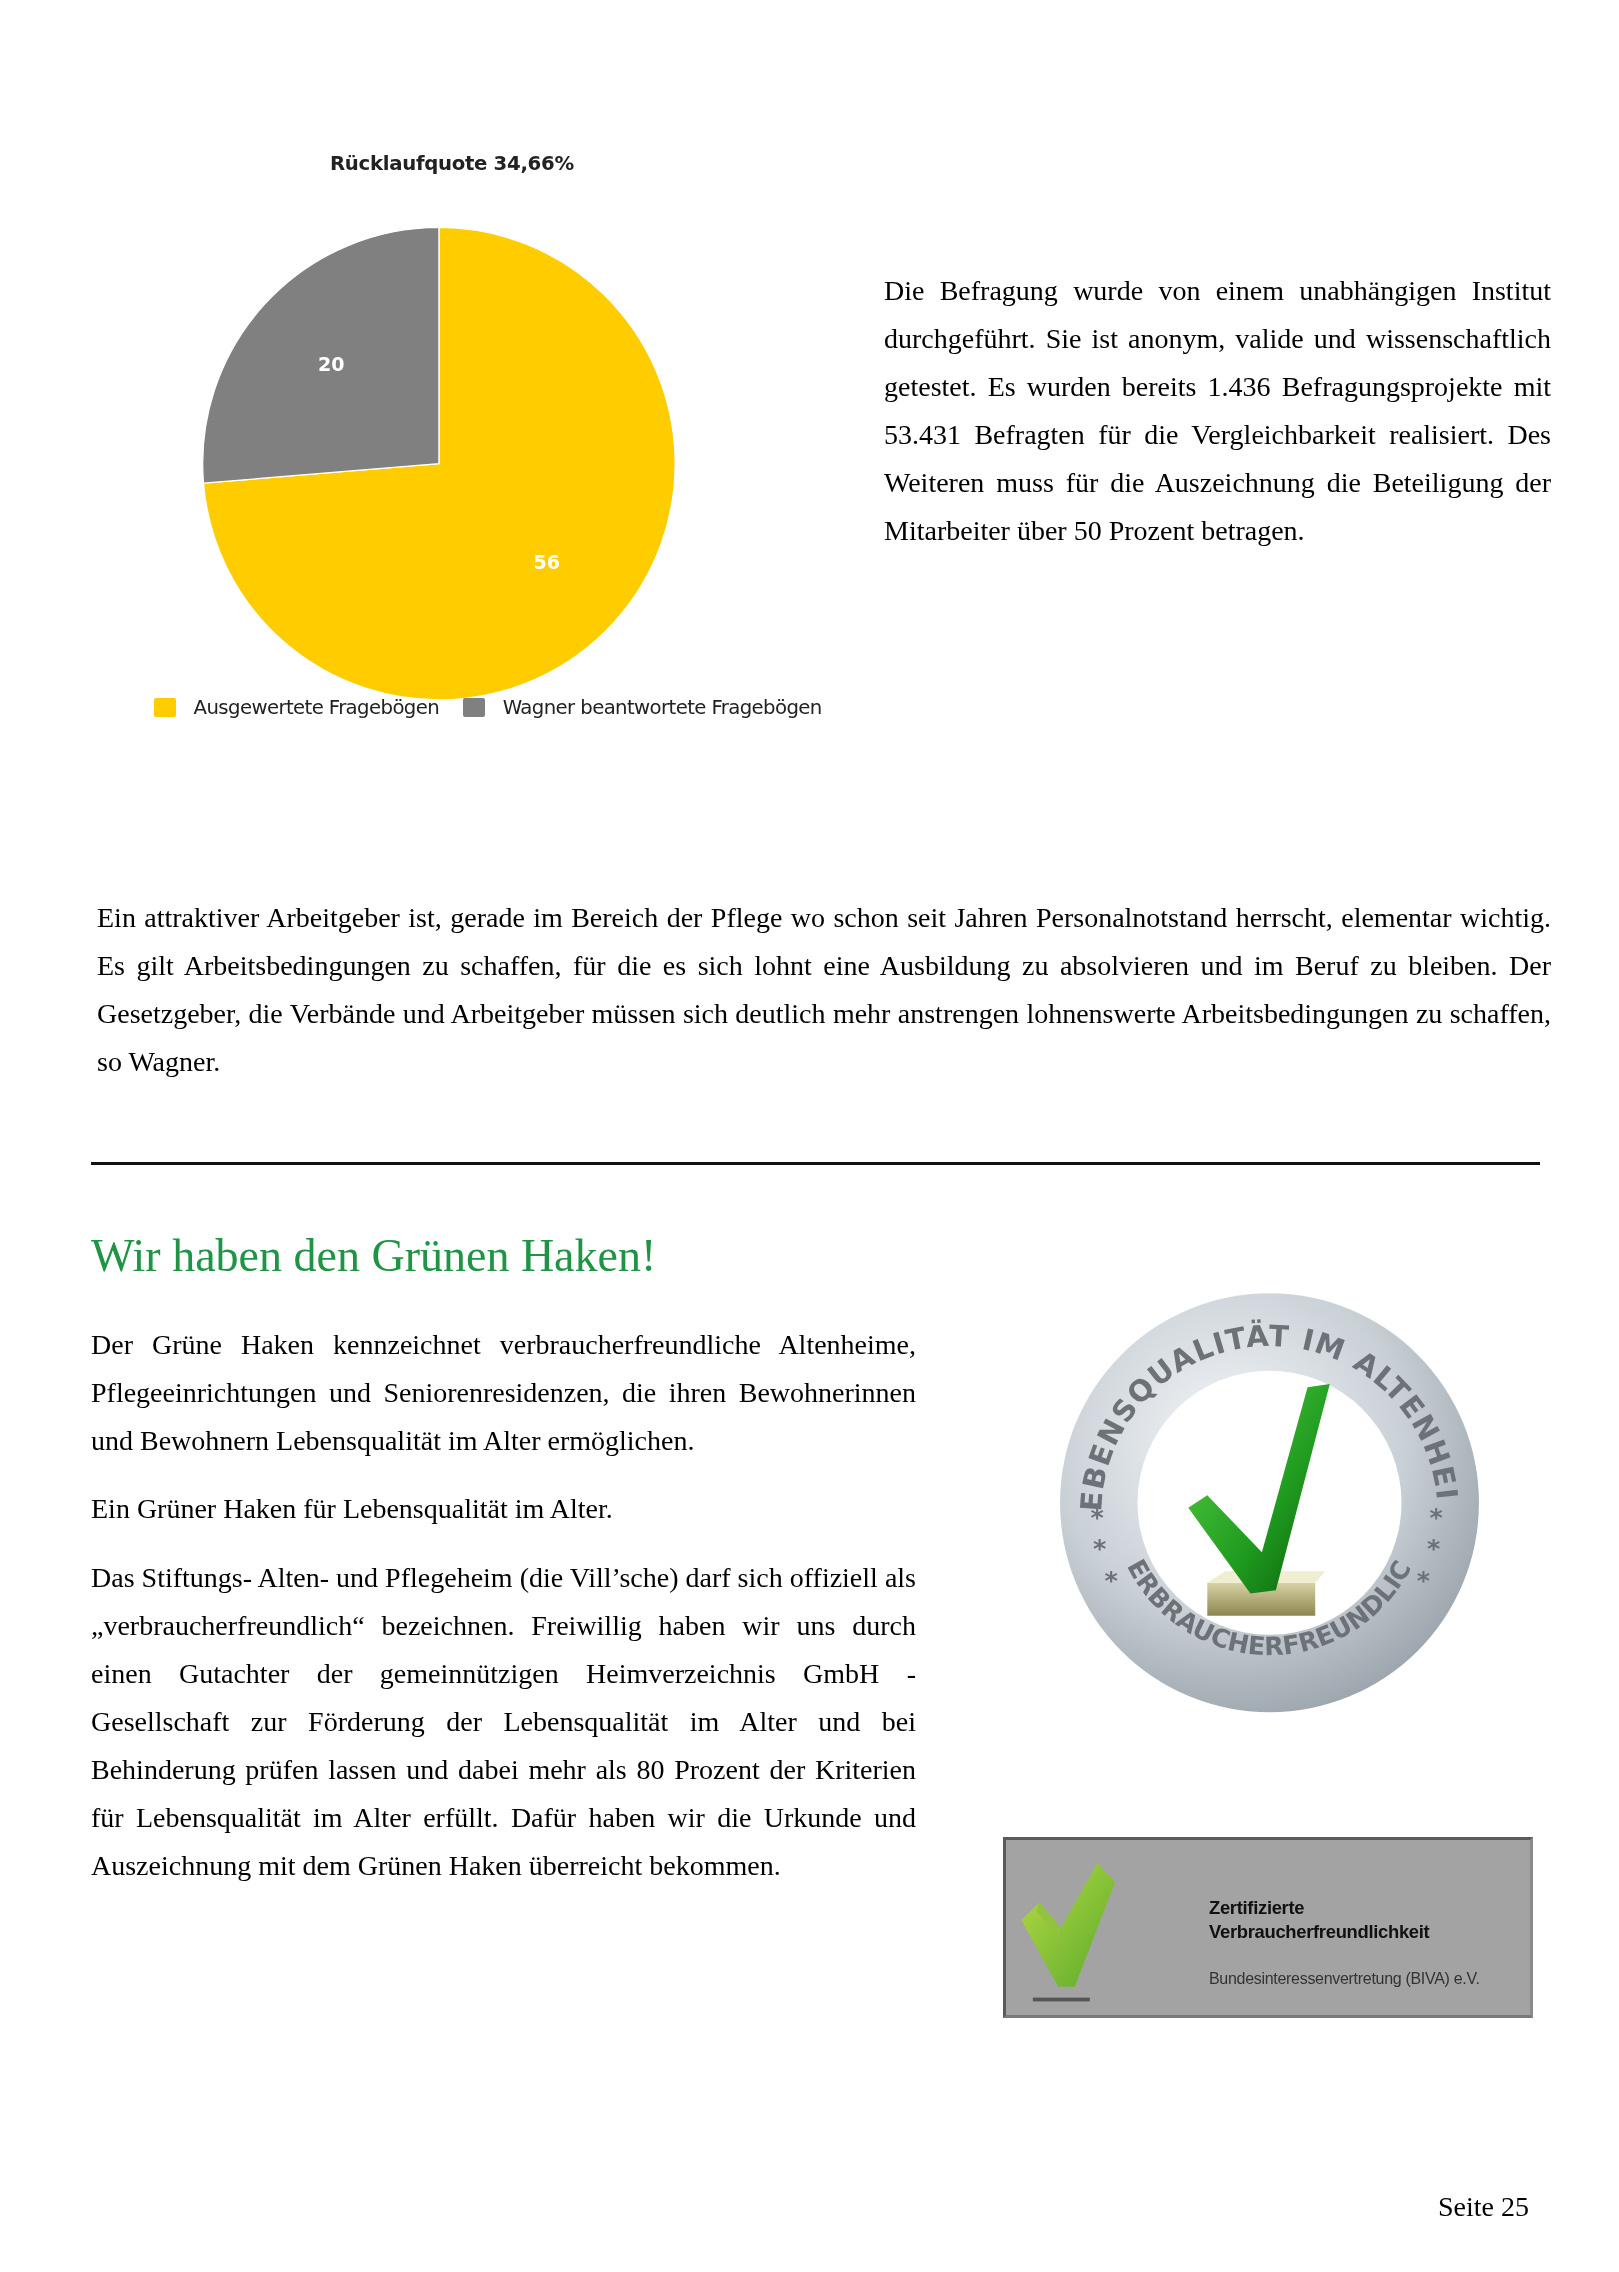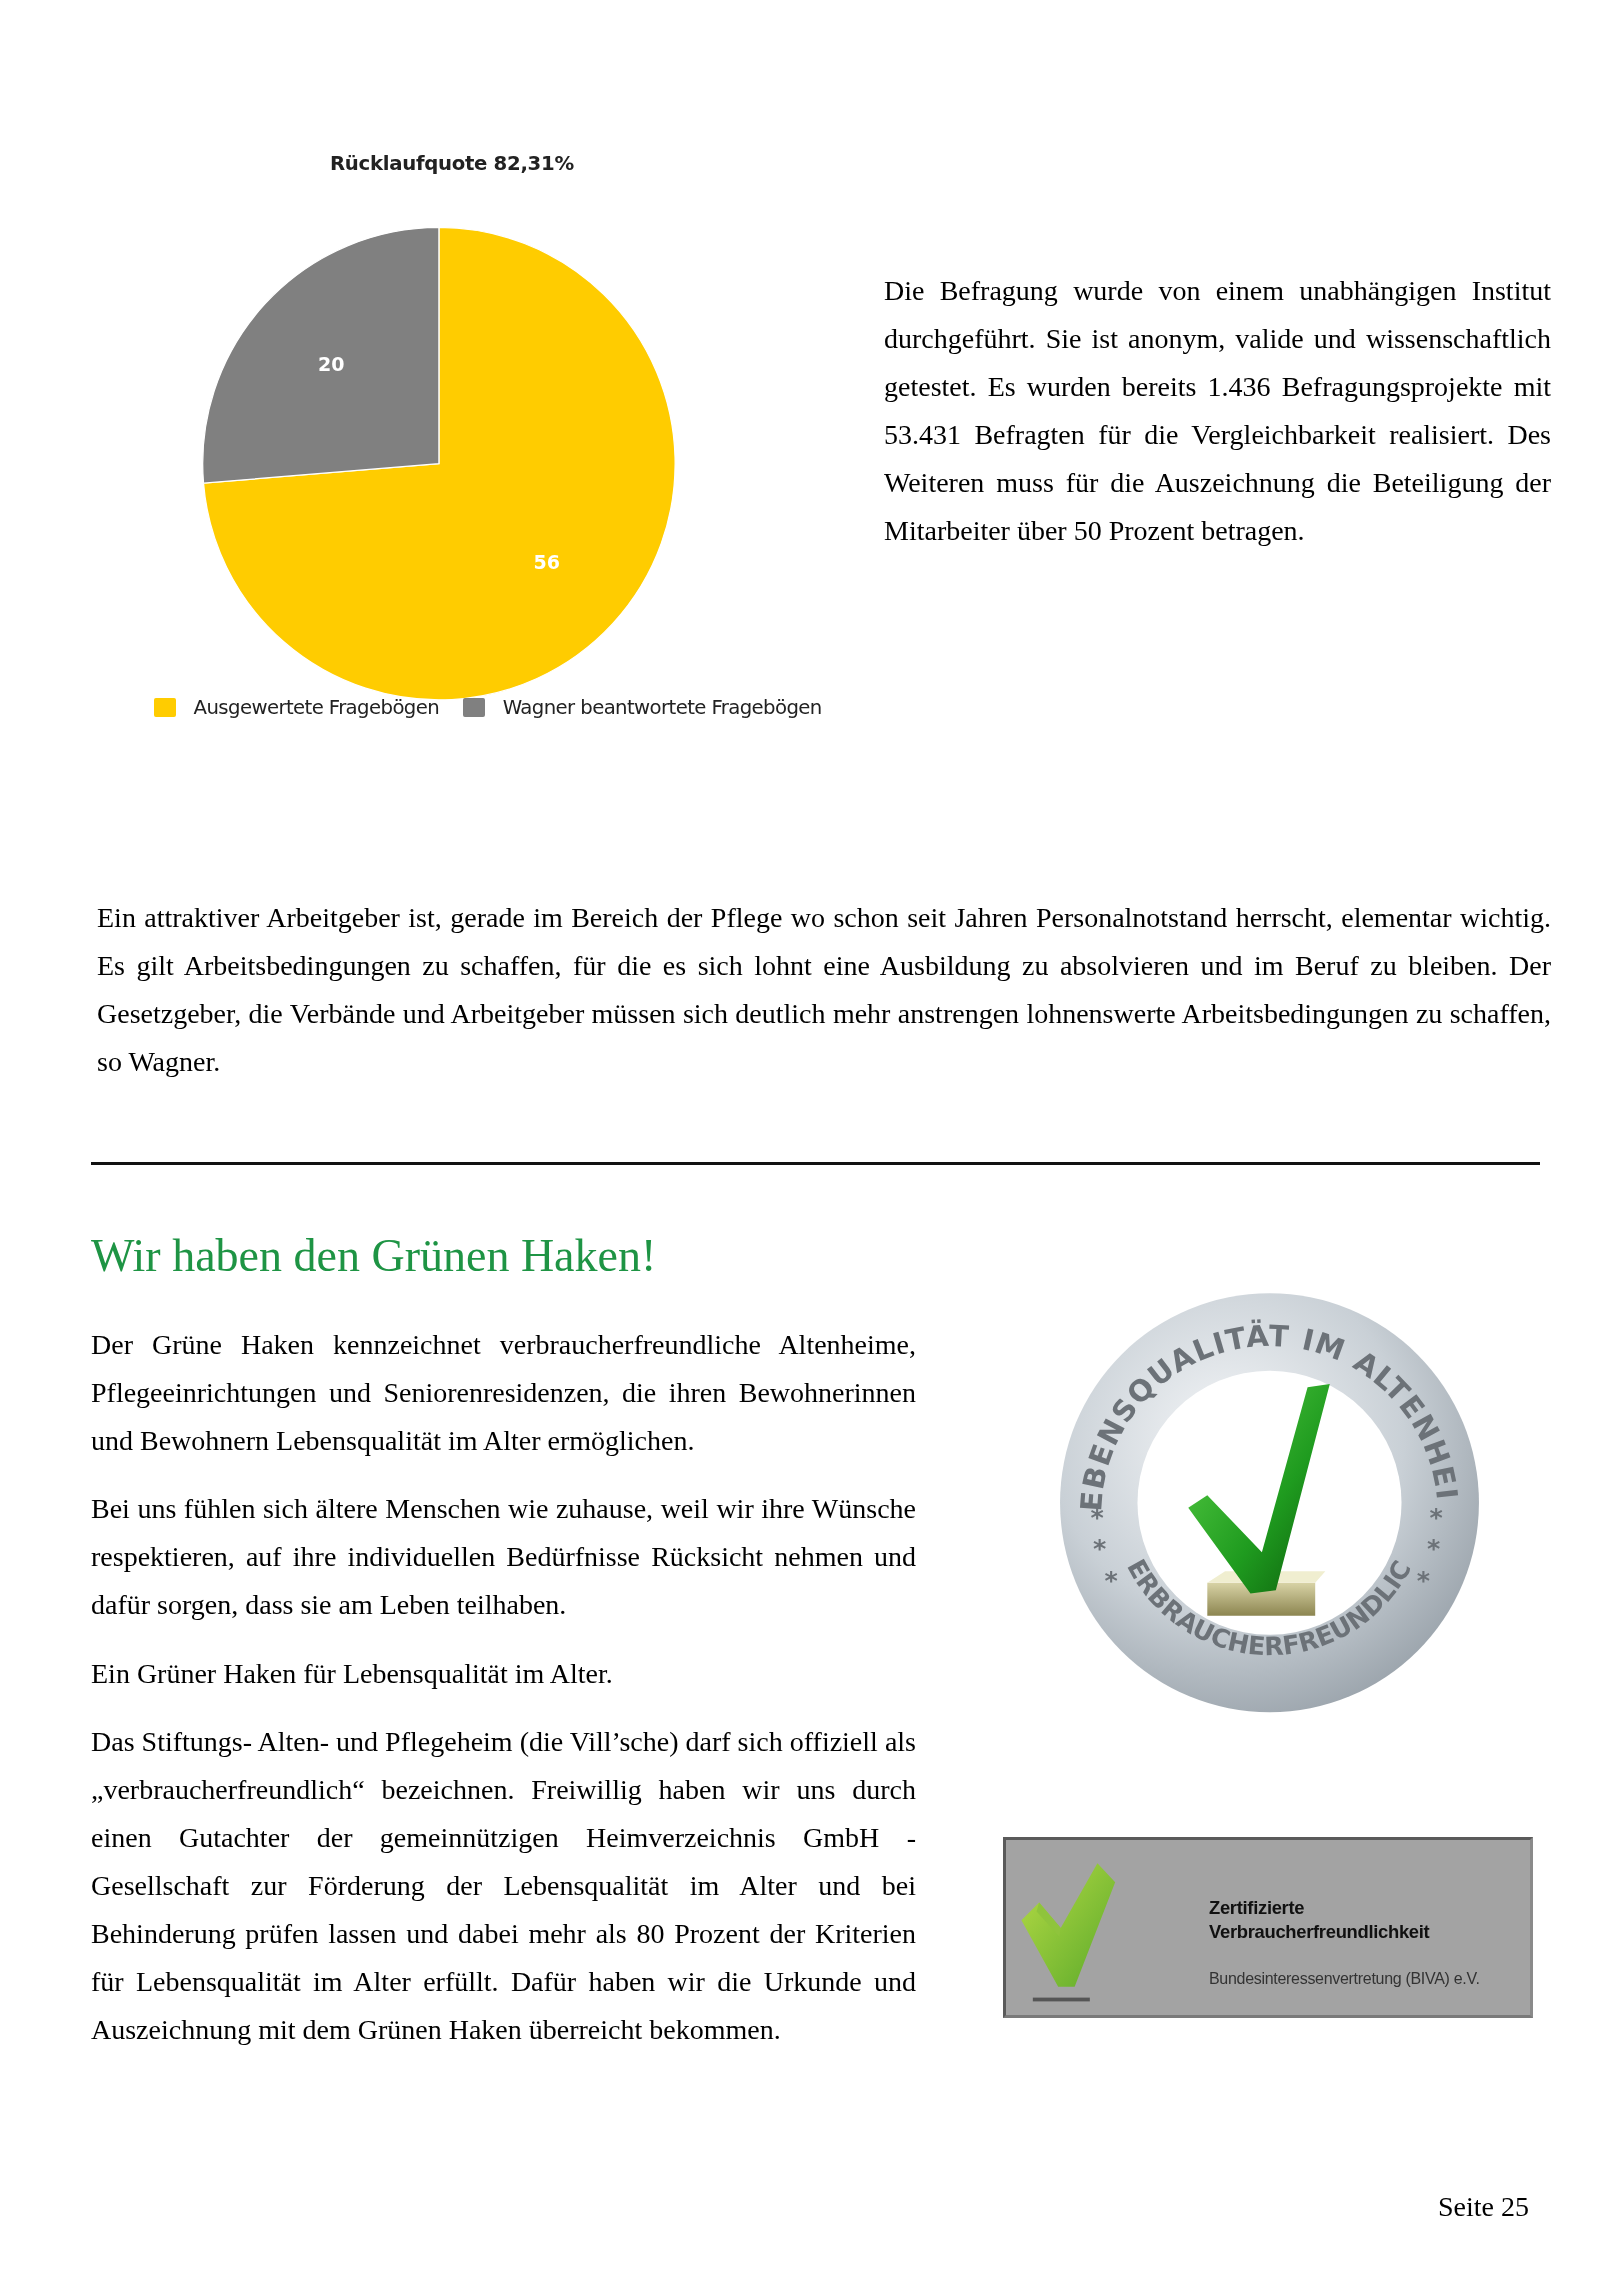--- a/index.html
+++ b/index.html
@@ -31,21 +31,21 @@
   #biva-box { left:1003px; top:1837px; width:530px; height:181px; border:3.8px solid #5a5a5a; border-right-color:#8a8a8a; border-bottom-color:#7a7a7a; background:#a3a3a3; box-sizing:border-box; }
   #biva-check { position:absolute; left:14px; top:16.5px; width:108px; height:152px; }
   #biva-title { position:absolute; left:203px; top:56px; font-family:"Liberation Sans","DejaVu Sans",sans-serif; font-weight:bold; font-size:18.4px; line-height:24px; color:#111; letter-spacing:-0.3px; }
   #biva-org { position:absolute; left:203px; top:130px; font-family:"Liberation Sans","DejaVu Sans",sans-serif; font-size:16px; color:#333; letter-spacing:-0.3px; }
 
   #page-number { left:1438px; top:2191px; font-size:28px; }
 </style>
 </head>
 <body>
 
-<div id="chart-title" class="abs">Rücklaufquote 82,31%</div>
+<div id="chart-title" class="abs">Rücklaufquote 34,66%</div>
 
 <svg id="pie" class="abs" viewBox="0 0 800 800">
   <path id="slice-0" d="M392,390 L392,18 A372,372 0 1 1 21.27056860151879,420.71951651570777 Z" fill="#FFCC00" stroke="#ffffff" stroke-width="2"></path>
   <path id="slice-1" d="M392,390 L21.27056860151879,420.71951651570777 A372,372 0 0 1 391.99999999999994,18 Z" fill="#808080" stroke="#ffffff" stroke-width="2"></path>
   <text id="slice-label-0" class="slice-label" text-anchor="middle" x="561.687362757651" y="556.2082216797609">56</text>
   <text id="slice-label-1" class="slice-label" text-anchor="middle" x="222.3126372423489" y="243.79177832023913">20</text>
 </svg>
 
 <div id="legend" class="abs">
   <div class="legend-item">
@@ -60,21 +60,20 @@
 
 <div id="intro-text" class="abs">Die Befragung wurde von einem unabhängigen Institut durchgeführt. Sie ist anonym, valide und wissenschaftlich getestet. Es wurden bereits 1.436 Befragungsprojekte mit 53.431 Befragten für die Vergleichbarkeit realisiert. Des Weiteren muss für die Auszeichnung die Beteiligung der Mitarbeiter über 50 Prozent betragen.</div>
 
 <div id="mid-text" class="abs">Ein attraktiver Arbeitgeber ist, gerade im Bereich der Pflege wo schon seit Jahren Personalnotstand herrscht, elementar wichtig. Es gilt Arbeitsbedingungen zu schaffen, für die es sich lohnt eine Ausbildung zu absolvieren und im Beruf zu bleiben. Der Gesetzgeber, die Verbände und Arbeitgeber müssen sich deutlich mehr anstrengen lohnenswerte Arbeitsbedingungen zu schaffen, so Wagner.</div>
 <div id="divider" class="abs"></div>
 
 <div id="heading" class="abs">Wir haben den Grünen Haken!</div>
 
 <div id="body-col" class="abs">
   <p>Der Grüne Haken kennzeichnet verbraucherfreundliche Altenheime, Pflegeeinrichtungen und Seniorenresidenzen, die ihren Bewohnerinnen und Bewohnern Lebensqualität im Alter ermöglichen.</p>
-  <p>Bei uns fühlen sich ältere Menschen wie zuhause, weil wir ihre Wünsche respektieren, auf ihre individuellen Bedürfnisse Rücksicht nehmen und dafür sorgen, dass sie am Leben teilhaben.</p>
   <p>Ein Grüner Haken für Lebensqualität im Alter.</p>
   <p>Das Stiftungs- Alten- und Pflegeheim (die Vill’sche) darf sich offiziell als „verbraucherfreundlich“ bezeichnen. Freiwillig haben wir uns durch einen Gutachter der gemeinnützigen Heimverzeichnis GmbH - Gesellschaft zur Förderung der Lebensqualität im Alter und bei Behinderung prüfen lassen und dabei mehr als 80 Prozent der Kriterien für Lebensqualität im Alter erfüllt. Dafür haben wir die Urkunde und Auszeichnung mit dem Grünen Haken überreicht bekommen.</p>
 </div>
 
 <svg id="seal" class="abs" viewBox="0 0 720 720">
   <defs>
     <radialGradient id="ringGrad" cx="40%" cy="35%" r="70%">
       <stop offset="0%" stop-color="#f4f6f8"></stop>
       <stop offset="60%" stop-color="#c9d0d6"></stop>
       <stop offset="100%" stop-color="#9aa3ab"></stop>

